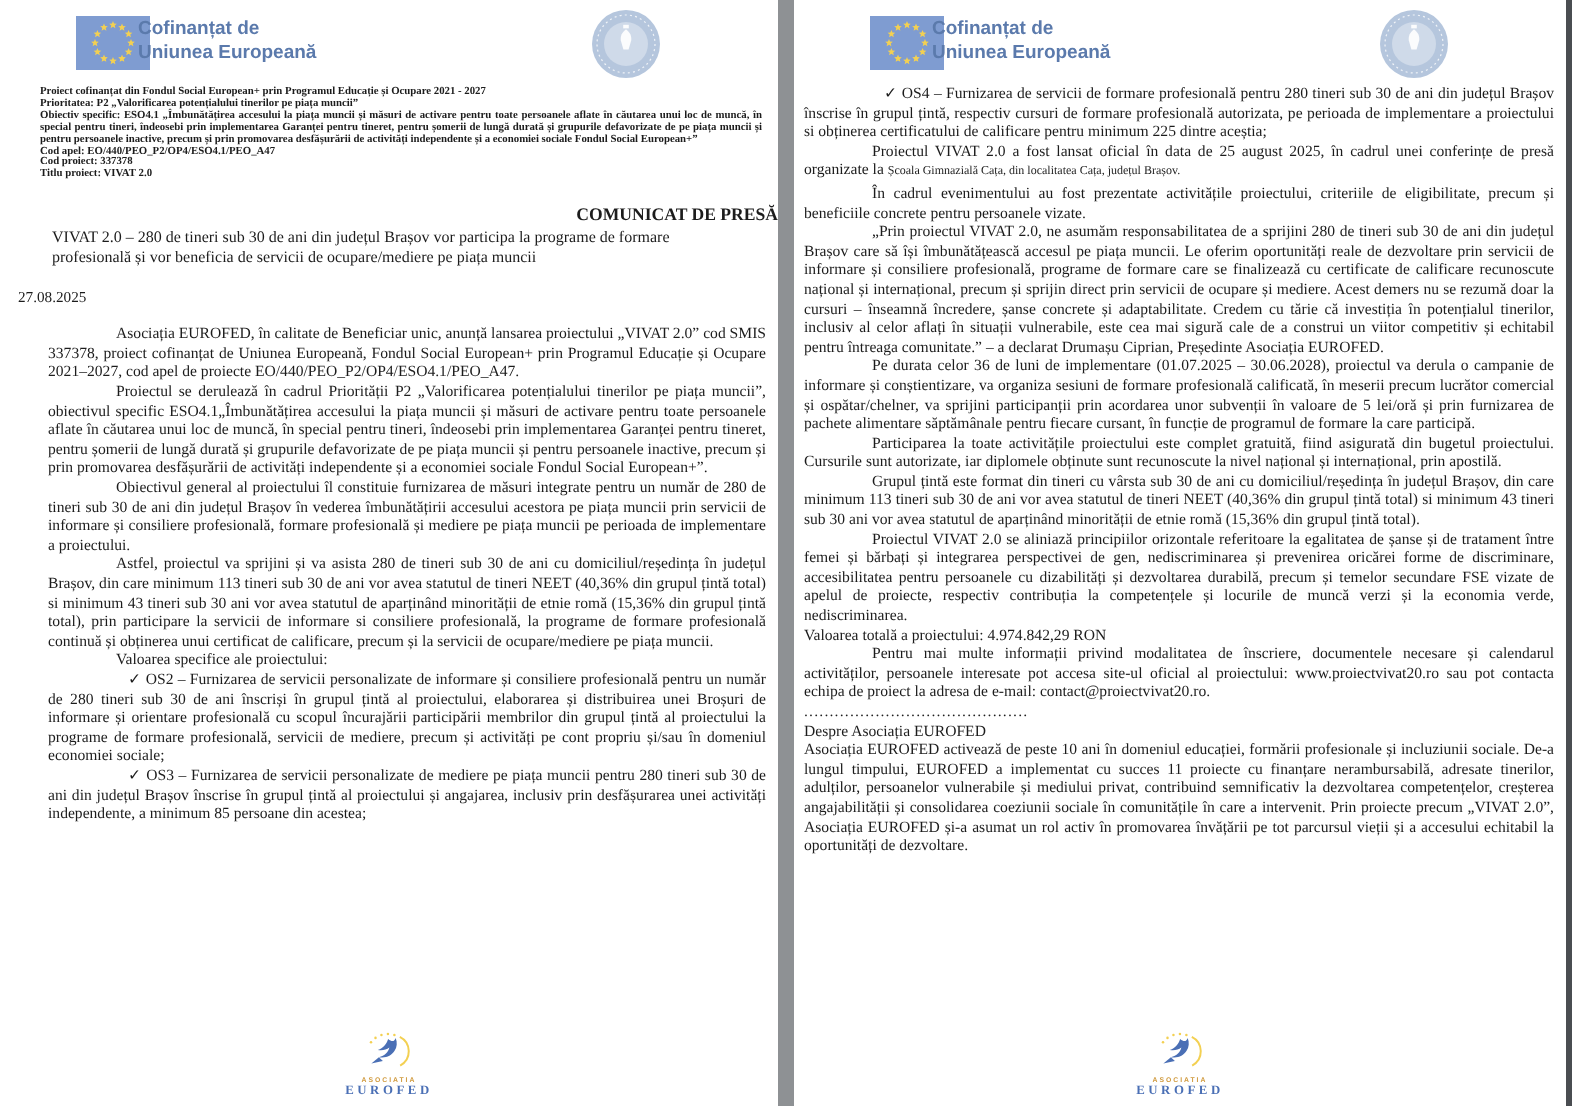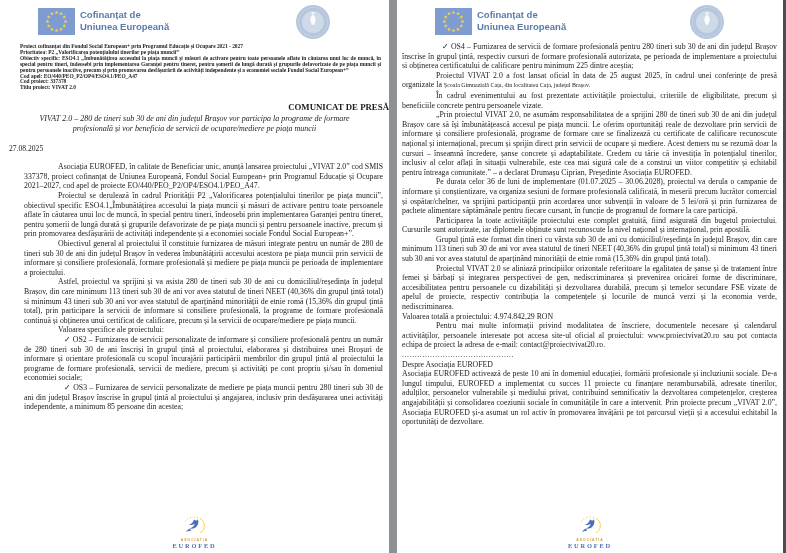--- a/index.html
+++ b/index.html
@@ -5,29 +5,29 @@
   html,body{margin:0;padding:0;background:#ffffff;}
   .screen{width:786px;height:553px;display:flex;overflow:hidden;background:#fff;
           font-family:"Liberation Serif","DejaVu Serif",serif;color:#1c1c1c;}
   .page{position:relative;width:389px;height:553px;background:#fff;overflow:hidden;}
   .page--right{width:386px;}
   .divider{width:8px;height:553px;background:#8e9194;}
   .edge{width:3px;height:553px;background:#4a4d51;}
 
   .doc-header{position:relative;height:42px;}
   .eu-flag{position:absolute;left:38px;top:8px;width:37px;height:27px;}
-  .eu-banner-text{position:absolute;left:80px;top:9px;
+  .eu-banner-text{position:absolute;left:69px;top:9px;
     font-family:"Liberation Sans","DejaVu Sans",sans-serif;
     font-weight:bold;font-size:9.5px;line-height:11.5px;color:#5b7aac;}
   .gov-seal{position:absolute;right:58px;top:4px;width:36px;height:36px;}
 
   .meta{margin:2px 8px 0 20px;font-size:5.4px;line-height:5.9px;font-weight:bold;text-align:justify;}
   .meta div{margin:0;}
   .title{margin:11px 0 0 0;text-align:right;font-size:8.8px;font-weight:bold;}
-  .subtitle{margin:2px 26px 0 26px;text-align:center;font-size:8px;line-height:10px;font-style:italic;}
+  .subtitle{margin:2px 26px 0 26px;font-size:8px;line-height:10px;}
   .date{margin:10px 0 0 9px;font-size:7.6px;}
   .body-block{margin:9px 6px 0 24px;}
   .body-block--p2{margin:0 6px 0 5px;}
   p.para{margin:0;font-size:7.8px;line-height:9.6px;text-align:justify;text-indent:34px;
          font-family:"Liberation Serif","DejaVu Sans",serif;}
   p.para.bullet{text-indent:40px;}
   p.para.noindent{text-indent:0;}
   .italic{}
   .small-inline{font-size:6px;}
   .dotsline{margin-top:4px;letter-spacing:0.6px;}

